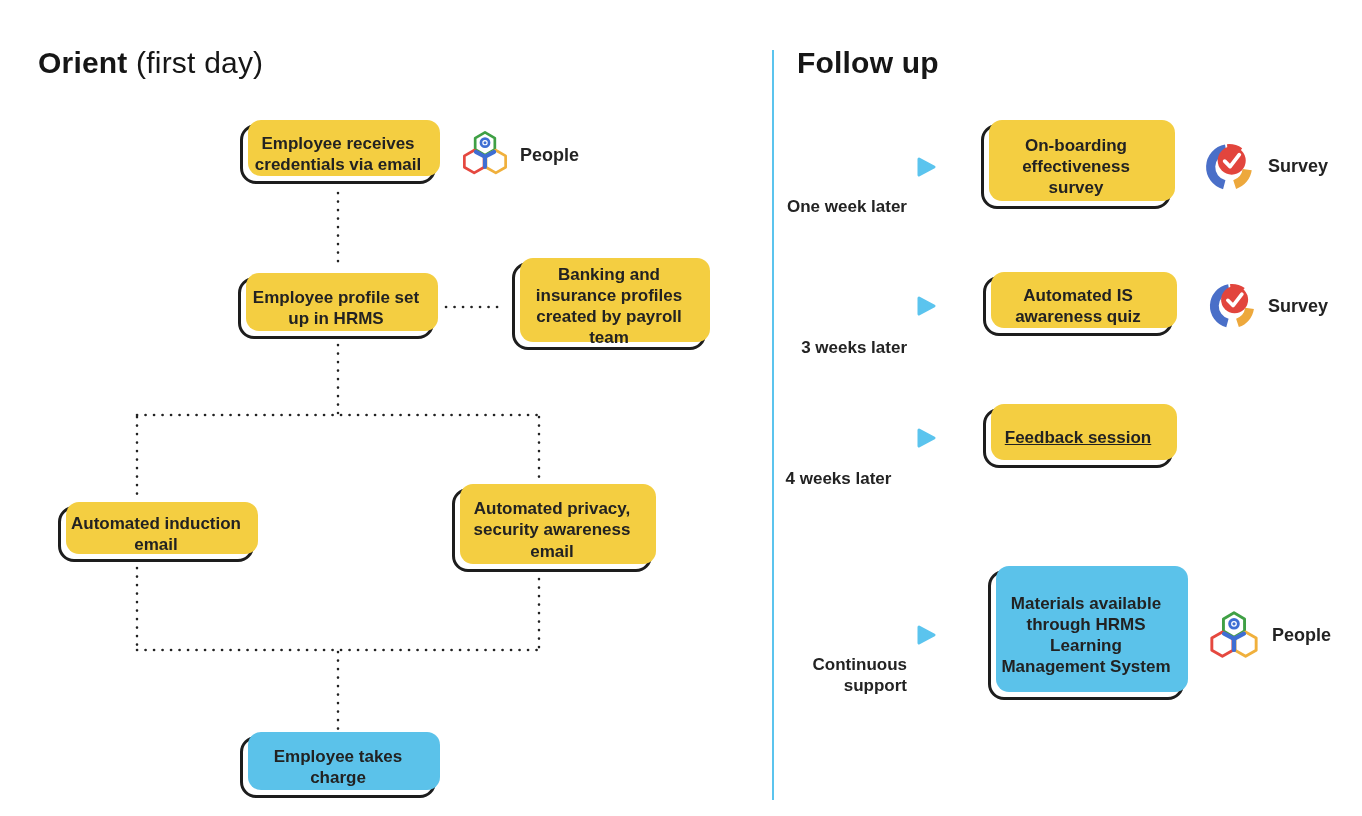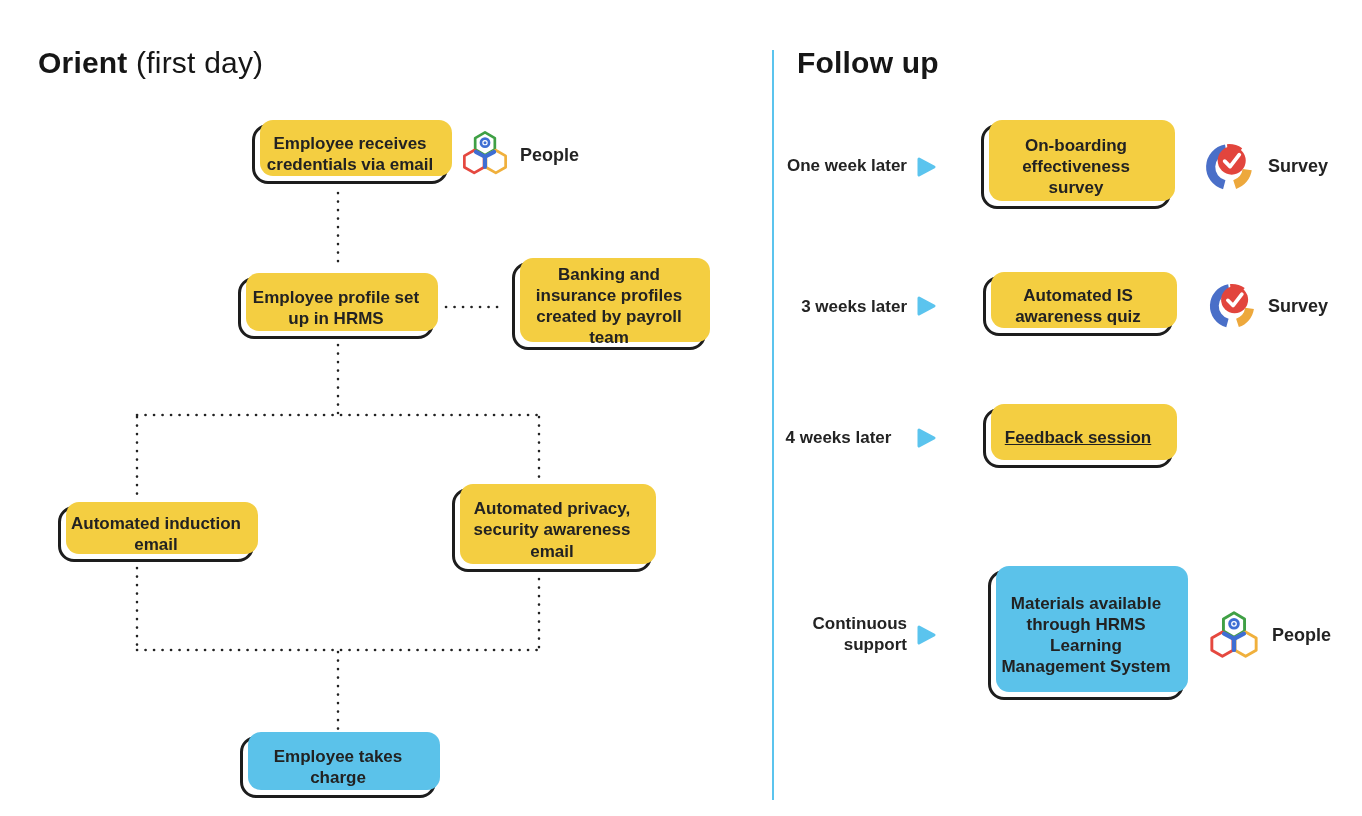--- a/index.html
+++ b/index.html
@@ -28,37 +28,37 @@
   .flowbox{position:absolute;display:flex;align-items:center;justify-content:center;
     text-align:center;border:3px solid var(--ink);border-radius:16px;
     font-size:17px;font-weight:700;line-height:1.25;color:#222;padding:6px 10px;z-index:2;background:transparent;}
   .flowbox::before{content:"";position:absolute;top:-7px;right:-7px;bottom:5px;left:5px;
     border-radius:13px;background:var(--fill);z-index:-1;}
   .flowbox.yellow{--fill:var(--yellow);}
   .flowbox.blue{--fill:var(--blue);}
   .flowbox span{position:relative;z-index:1;}
 
   
-  .b-credentials{left:252px;top:124px;width:196px;height:60px;}
+  .b-credentials{left:240px;top:124px;width:196px;height:60px;}
   .b-profile{left:238px;top:277px;width:196px;height:62px;text-align:center;}
   .b-banking{left:512px;top:262px;width:194px;height:88px;}
   .b-induction{left:38px;top:506px;width:196px;height:56px;margin-left:20px;}
   .b-privacy{left:452px;top:488px;width:200px;height:84px;}
   .b-takescharge{left:240px;top:736px;width:196px;height:62px;}
 
   .connectors{position:absolute;left:0;top:0;z-index:1;}
   .dotline{stroke:#222;stroke-width:2.6;stroke-linecap:round;stroke-dasharray:0.1 8.4;fill:none;}
 
   .app-icon{position:absolute;z-index:2;}
   .icon-label{position:absolute;font-size:18px;font-weight:700;color:#232323;z-index:2;}
 
   .divider{position:absolute;left:772px;top:50px;width:2px;height:750px;background:var(--accent-blue);}
 
   .when-label{position:absolute;left:770px;width:137px;text-align:right;
-    font-size:17px;font-weight:600;color:#232323;line-height:1.25;}
+    font-size:17px;font-weight:600;color:#232323;line-height:1.25;margin-top:41px;}
   .tri{position:absolute;width:22px;height:22px;}
 
   
   .r1-when{top:155px;} .r1-tri{left:915px;top:156px;}
   .r1-box{left:981px;top:124px;width:190px;height:85px;}
   .r1-icon{left:1202px;top:139px;width:54px;height:54px;}
   .r1-iconlabel{left:1268px;top:156px;}
 
   .r2-when{top:296px;} .r2-tri{left:915px;top:295px;}
   .r2-box{left:983px;top:276px;width:190px;height:60px;}

